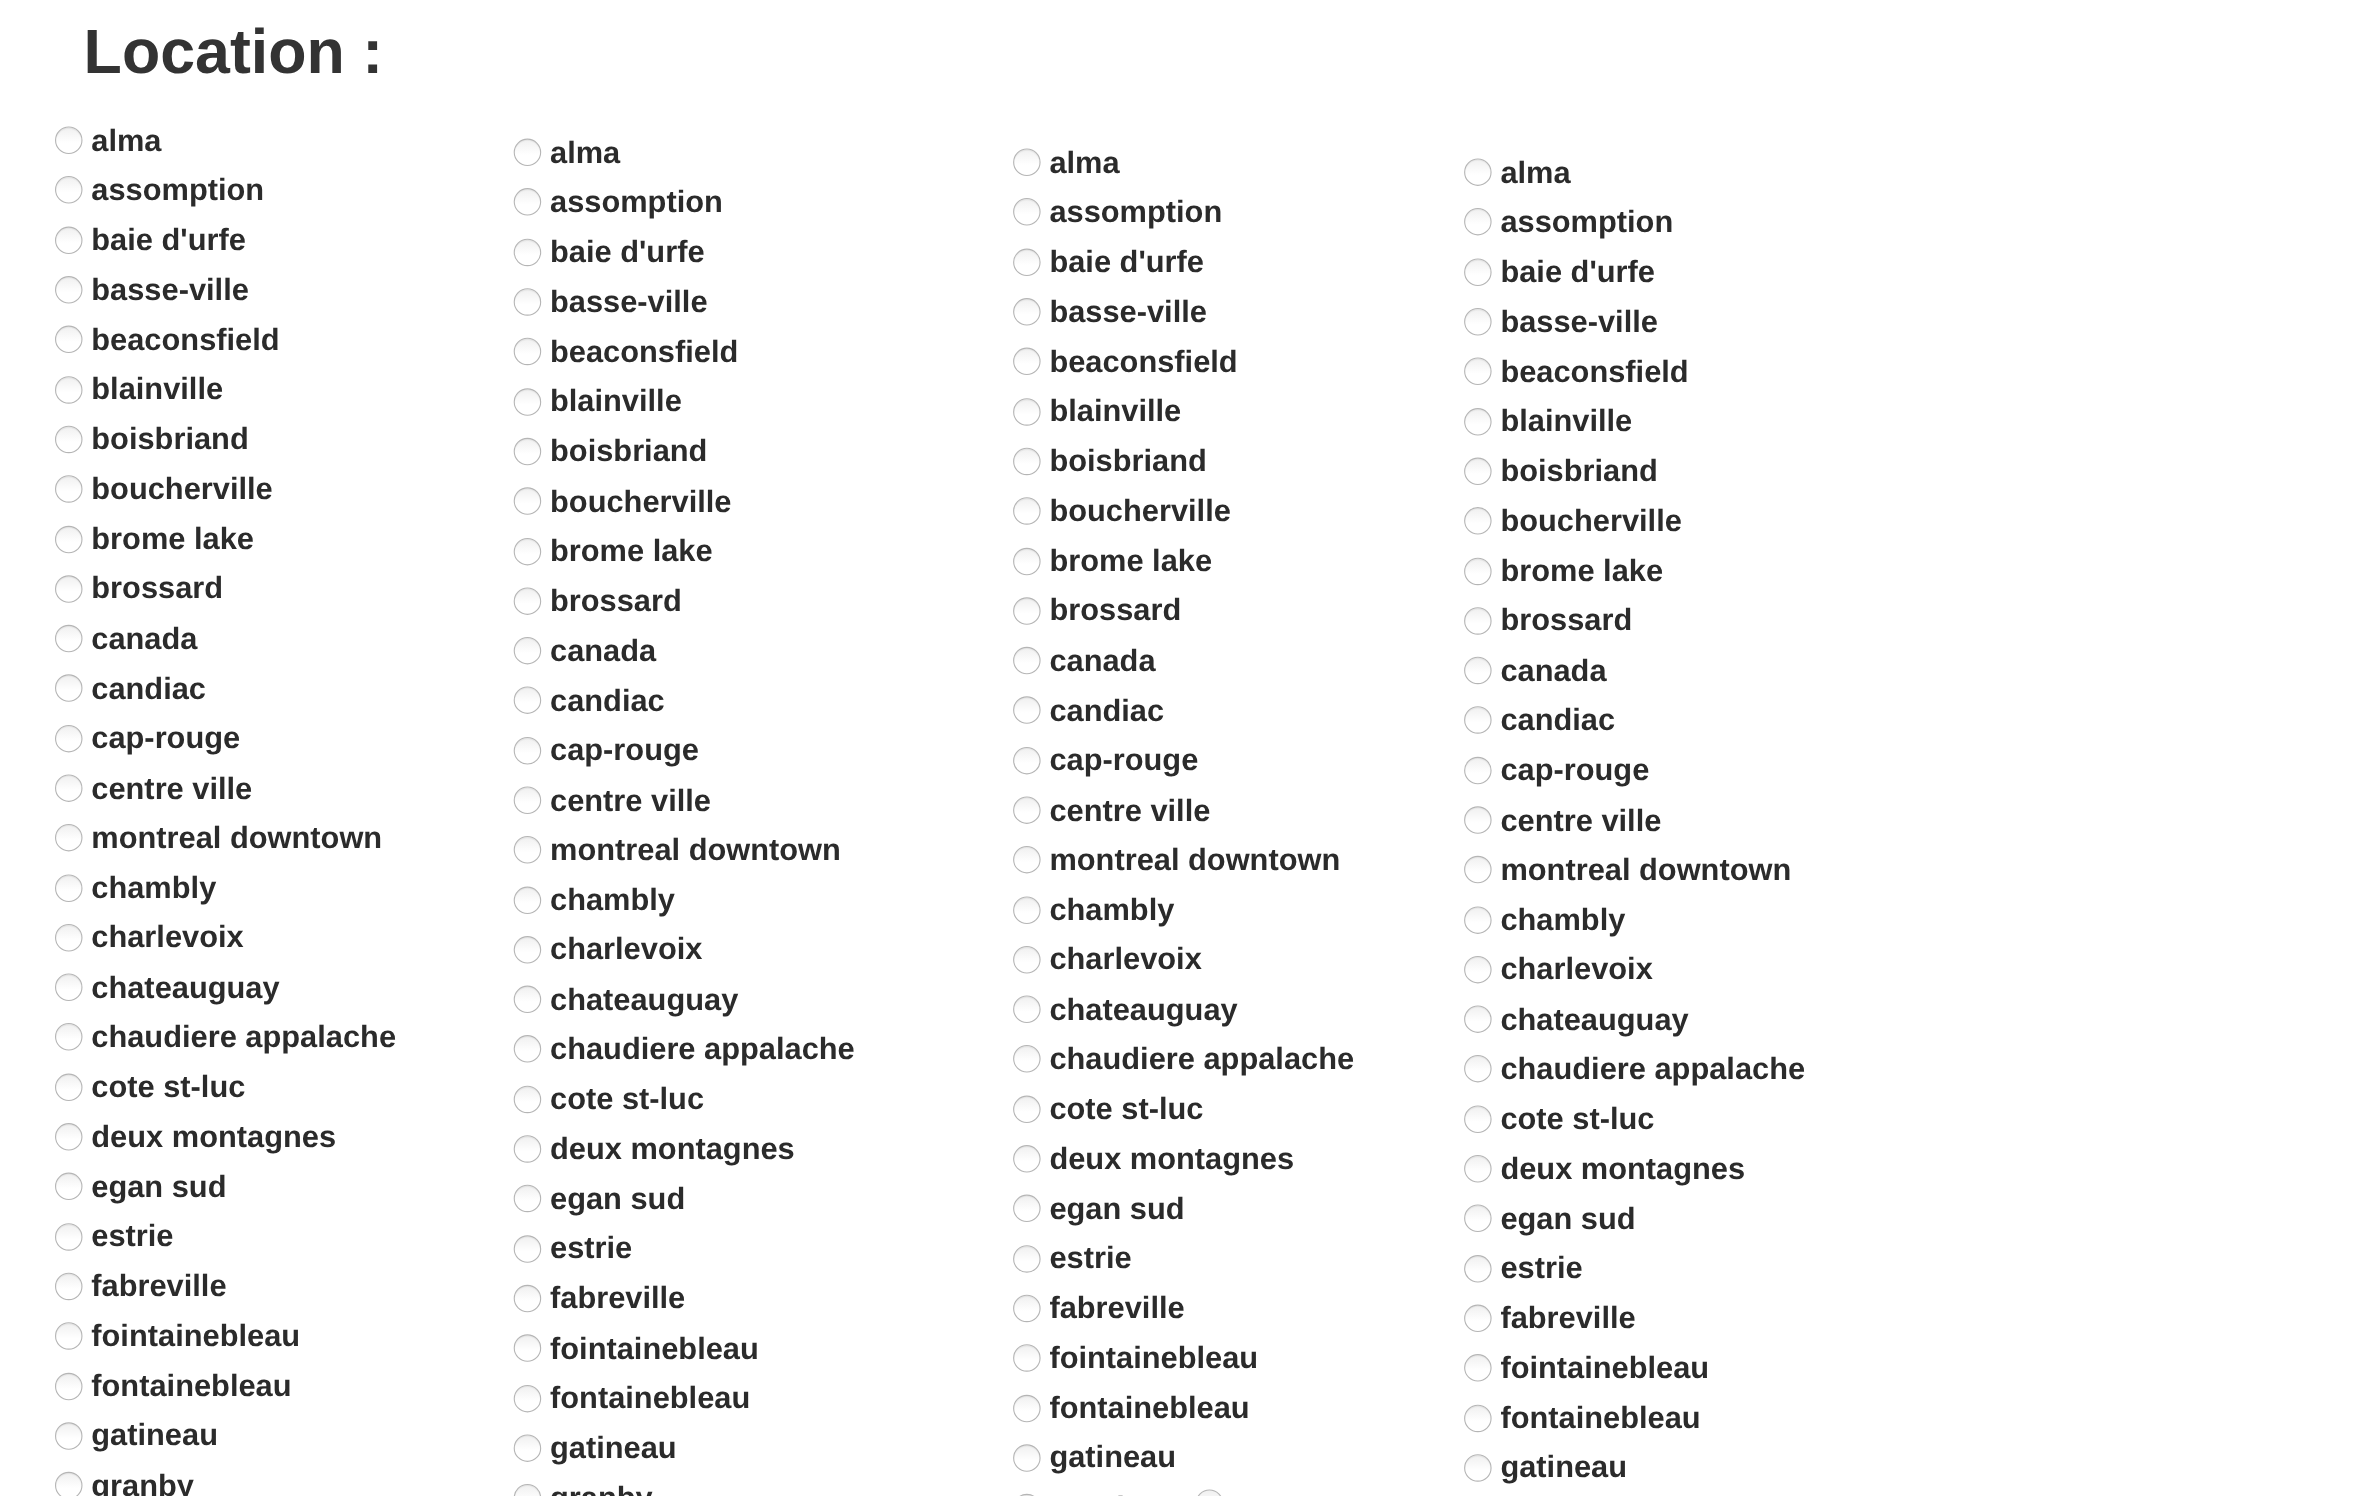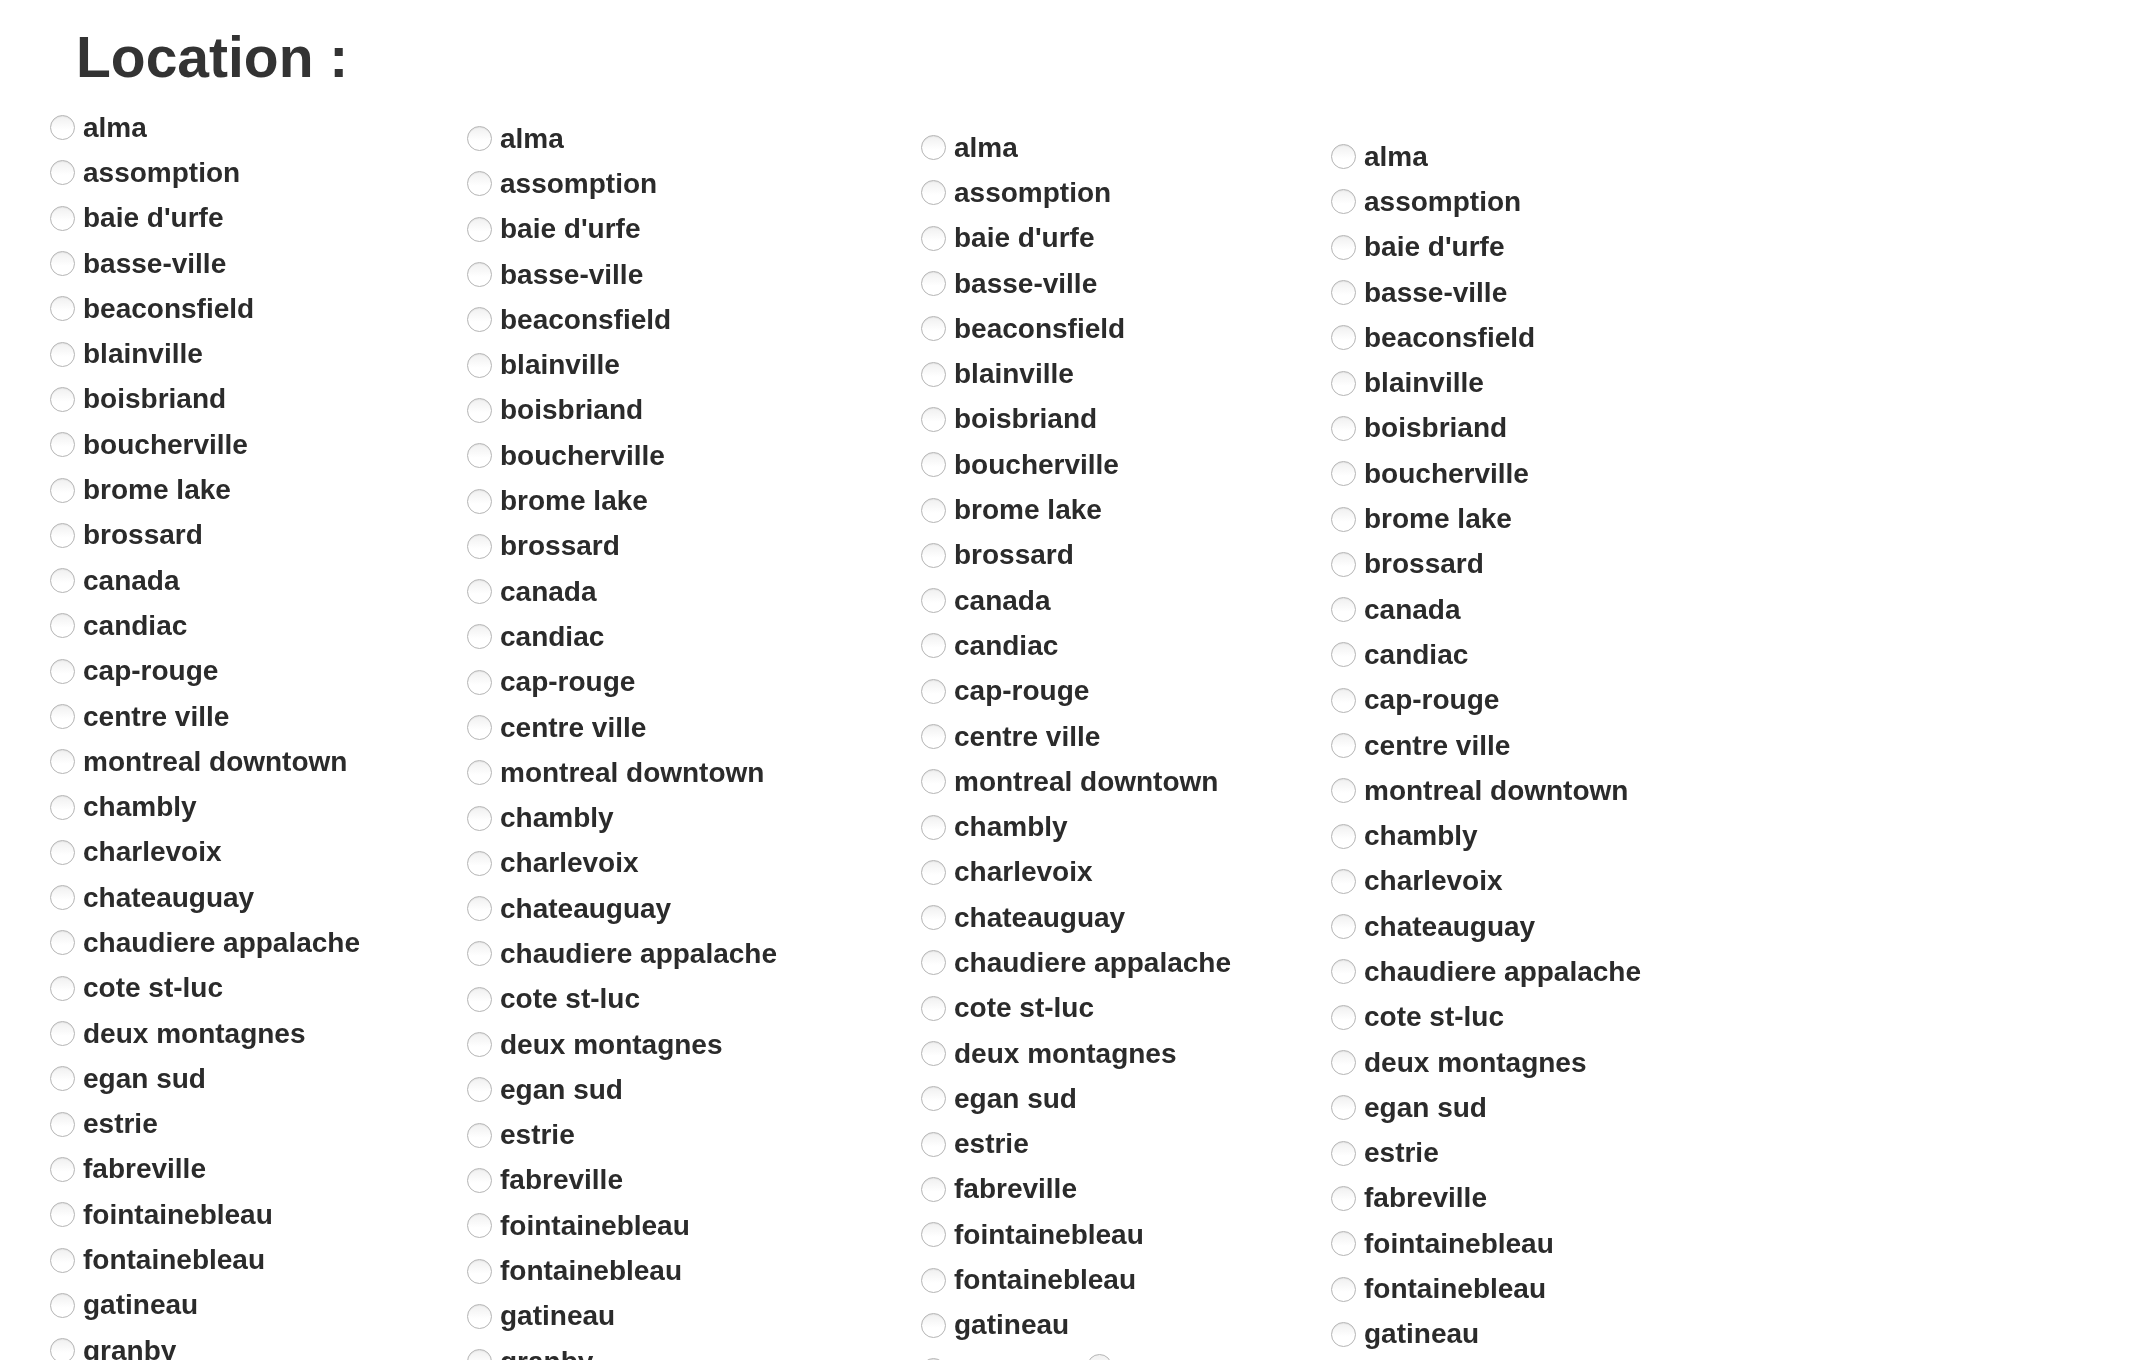--- a/index.html
+++ b/index.html
@@ -12,21 +12,21 @@
     position: relative;
     overflow: hidden;
     background: #ffffff;
     font-family: "Liberation Sans", "DejaVu Sans", sans-serif;
   }
 
   
   h1.page-title {
     position: absolute;
     left: 76px;
-    top: 24px;
+    top: 14px;
     margin: 0;
     font-size: 57px;
     font-weight: 700;
     color: #333333;
     white-space: nowrap;
   }
 
   
   .location-column {
     position: absolute;

